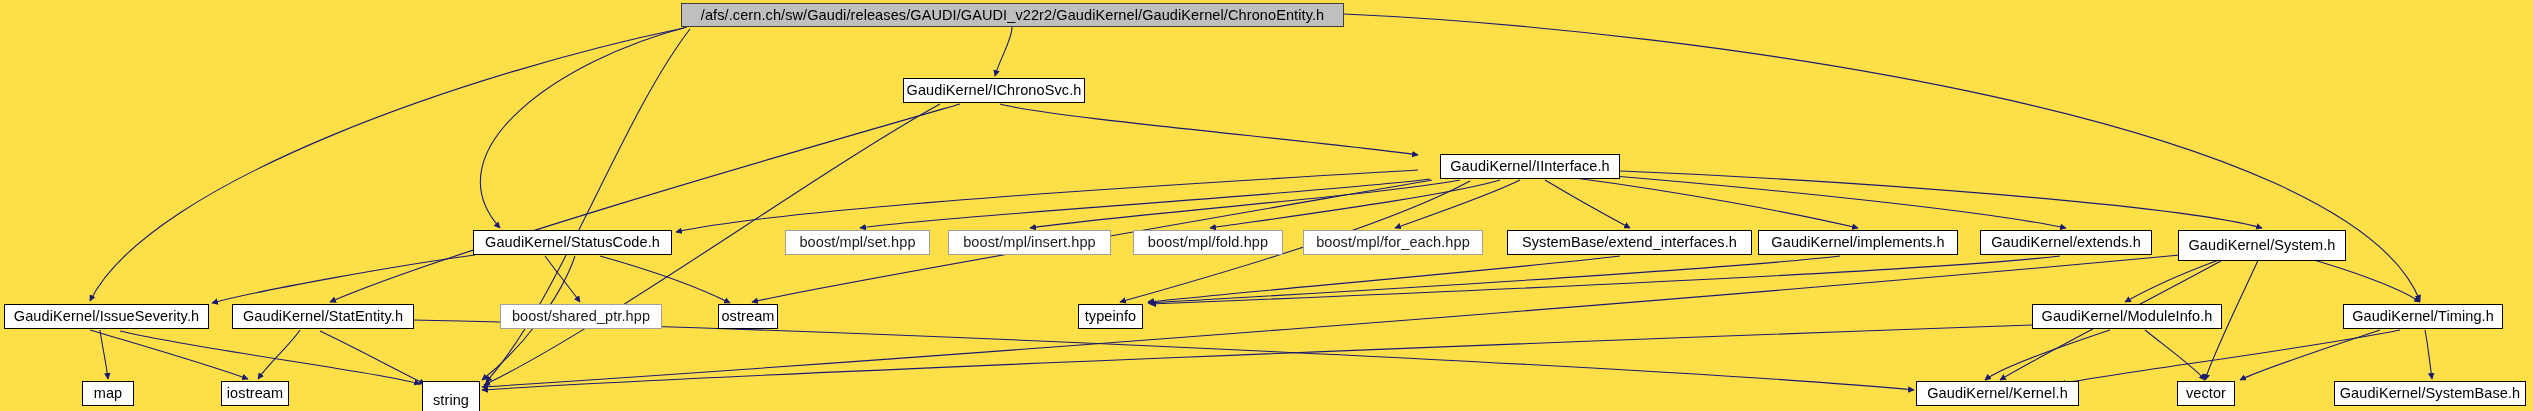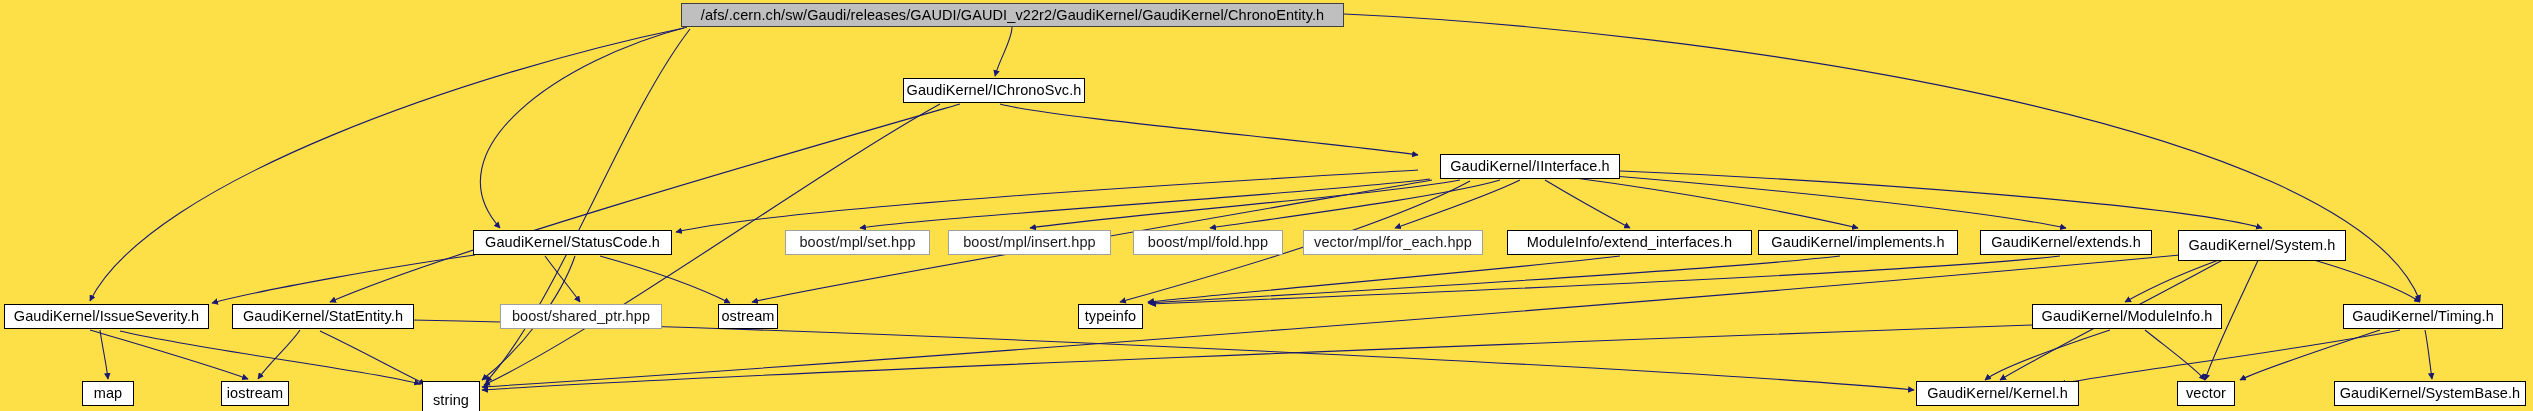--- a/index.html
+++ b/index.html
@@ -116,24 +116,24 @@
     <div class="node ext" style="left: 785px; top: 230px; width: 145px; height: 25px;">
       <span>boost/mpl/set.hpp</span>
     </div>
     <div class="node ext" style="left: 948px; top: 230px; width: 163px; height: 25px;">
       <span>boost/mpl/insert.hpp</span>
     </div>
     <div class="node ext" style="left: 1133px; top: 230px; width: 150px; height: 25px;">
       <span>boost/mpl/fold.hpp</span>
     </div>
     <div class="node ext" style="left: 1303px; top: 230px; width: 180px; height: 25px;">
-      <span>vector/mpl/for_each.hpp</span>
+      <span>boost/mpl/for_each.hpp</span>
     </div>
     <div class="node" style="left: 1507px; top: 230px; width: 245px; height: 25px;">
-      <span>ModuleInfo/extend_interfaces.h</span>
+      <span>SystemBase/extend_interfaces.h</span>
     </div>
     <div class="node" style="left: 1758px; top: 230px; width: 200px; height: 25px;">
       <span>GaudiKernel/implements.h</span>
     </div>
     <div class="node" style="left: 1980px; top: 230px; width: 172px; height: 25px;">
       <span>GaudiKernel/extends.h</span>
     </div>
     <div class="node" style="left: 2178px; top: 230px; width: 168px; height: 31px;">
       <span>GaudiKernel/System.h</span>
     </div>

